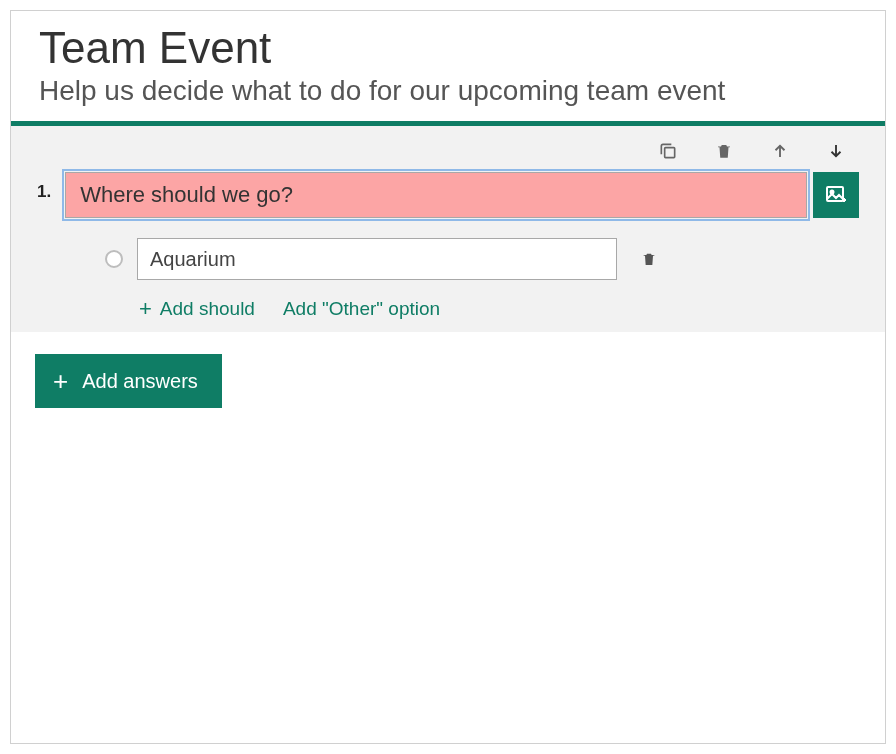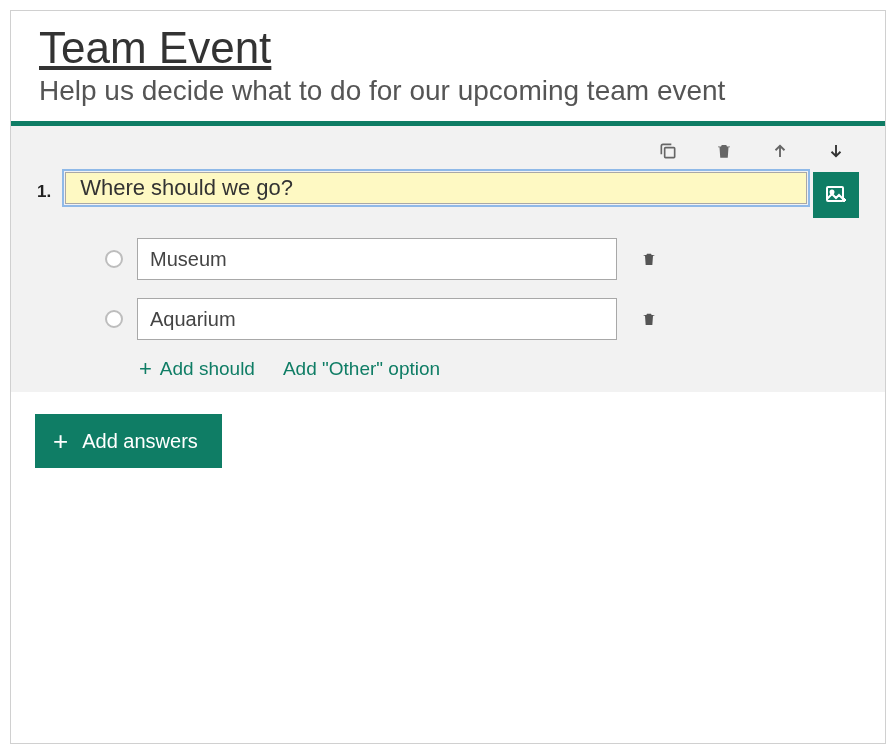--- a/index.html
+++ b/index.html
@@ -20,21 +20,20 @@
     flex-direction: column;
   }
   .form-header {
     padding: 12px 28px 14px 28px;
   }
   .form-title {
     font-size: 44px;
     font-weight: 400;
     color: #333;
     margin: 0 0 2px 0;
-    text-decoration: underline;
   }
   .form-subtitle {
     font-size: 28px;
     color: #555;
     margin: 0;
   }
   .header-divider {
     height: 5px;
     background: #0f7d65;
     width: 100%;
@@ -73,25 +72,25 @@
     color: #222;
     margin-top: 10px;
   }
   .qrow-inputwrap {
     flex: 1;
     display: flex;
     gap: 6px;
   }
   .question-input {
     flex: 1;
-    height: 32px;
+    height: 46px;
     border: 1px solid #a8a8a8;
     outline: 2px solid #8fb9e8;
     outline-offset: 1px;
-    background: #fef9c3;
+    background: #fca5a5;
     padding: 0 14px;
     font-size: 22px;
     color: #333;
   }
   .add-image-btn {
     width: 46px;
     height: 46px;
     background: #0f7d65;
     color: #fff;
     display: flex;
@@ -282,29 +281,20 @@
               <path d="M3 16 l5 -5 4 4 3 -3 4 4"></path>
               <path d="M18 17 h4 M20 15 v4"></path>
             </svg>
           </span>
         </div>
       </div>
     </div>
 
     <div class="options">
 
-      <div class="option-row">
-        <span class="radio-circle"></span>
-        <input class="option-input" type="text" value="Museum" style="">
-        <span class="option-delete">
-          <svg width="16" height="18" viewBox="0 0 24 24" fill="currentColor">
-            <path d="M6 7h12l-1 14H7L6 7zm3-3h6l1 2H8l1-2zM4 6h16v1H4z"></path>
-          </svg>
-        </span>
-      </div>
 
 
       <div class="option-row">
         <span class="radio-circle"></span>
         <input class="option-input" type="text" value="Aquarium" style="">
         <span class="option-delete">
           <svg width="16" height="18" viewBox="0 0 24 24" fill="currentColor">
             <path d="M6 7h12l-1 14H7L6 7zm3-3h6l1 2H8l1-2zM4 6h16v1H4z"></path>
           </svg>
         </span>

